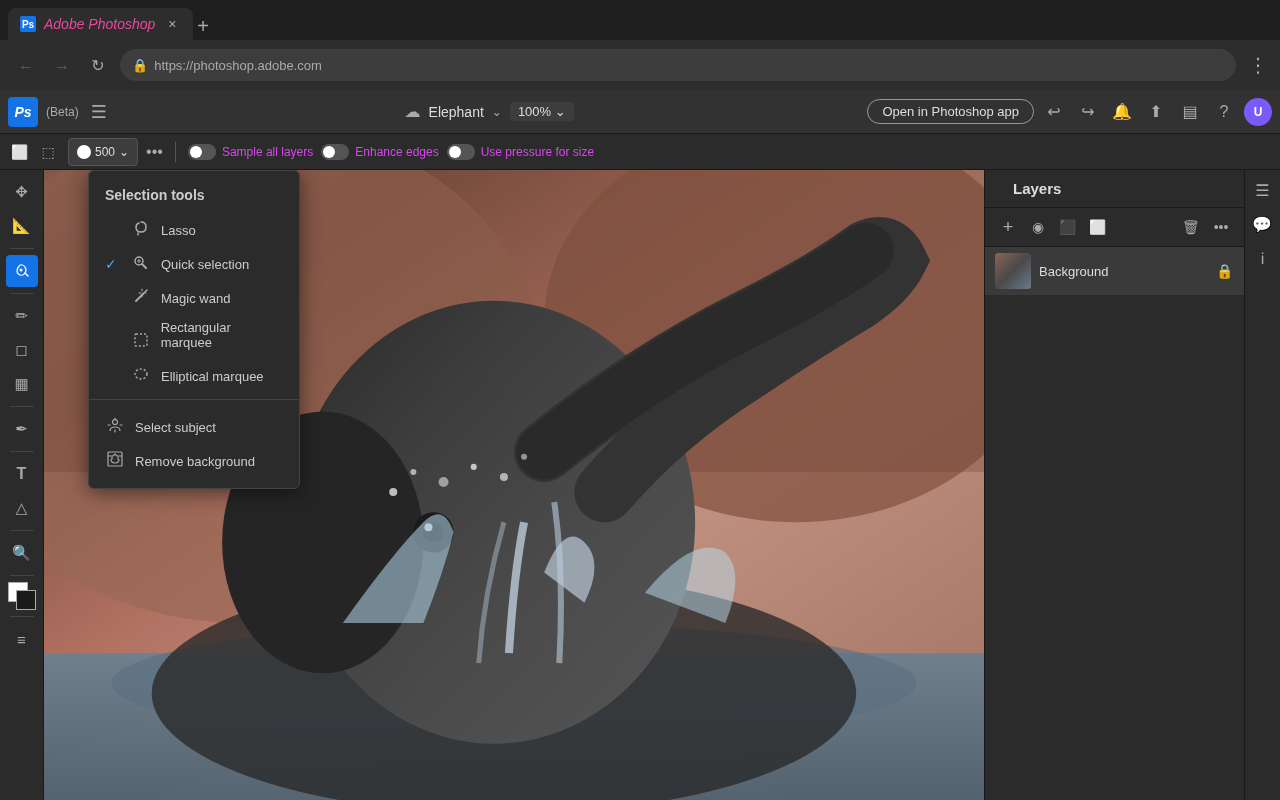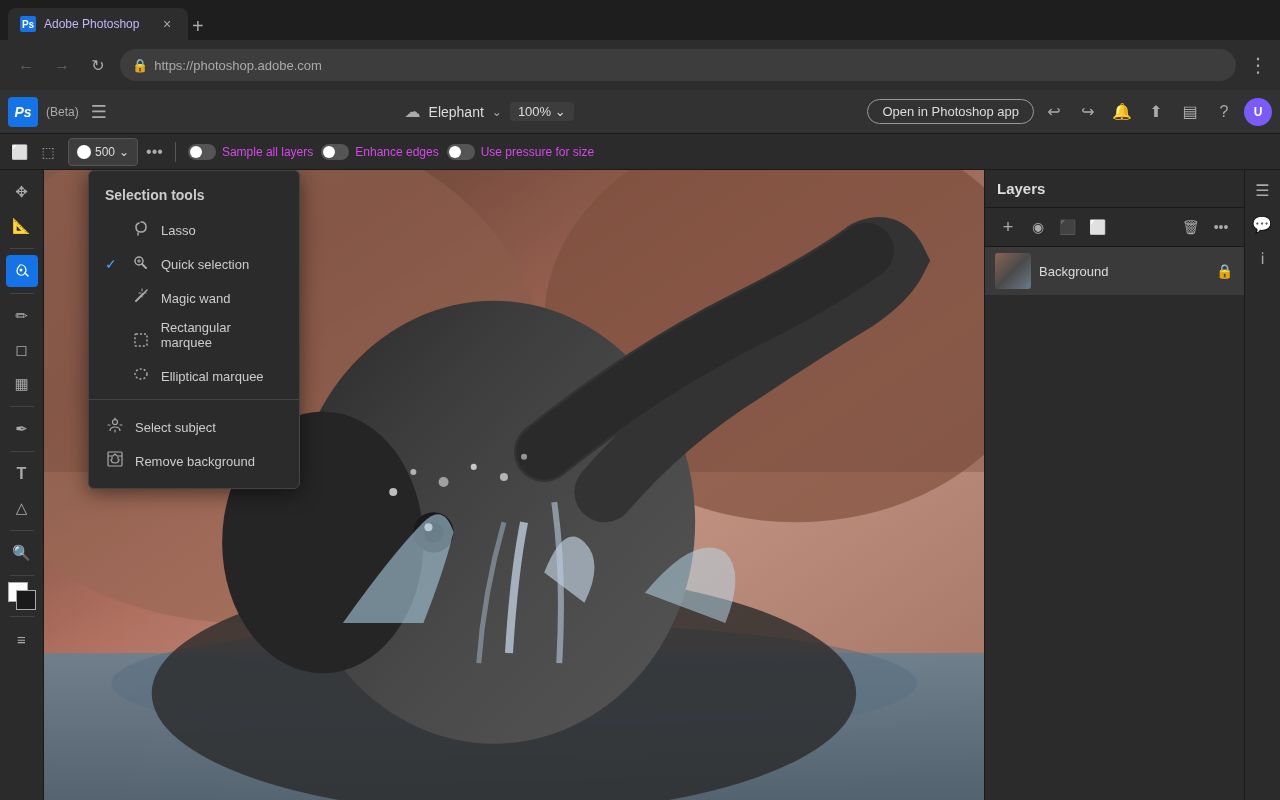--- a/index.html
+++ b/index.html
@@ -1,21 +1,21 @@
 <!DOCTYPE html>
 <html><head>
   <meta charset="utf-8">
   <style>
     * { box-sizing: border-box; margin: 0; padding: 0; }
     body { font-family: -apple-system, BlinkMacSystemFont, 'Segoe UI', Arial, sans-serif; background: #202020; width: 1280px; height: 800px; overflow: hidden; }
     .tab-bar { background: #1e1e1e; height: 40px; display: flex; align-items: flex-end; padding: 0 8px; }
     .tab { background: #2d2d2d; border-radius: 8px 8px 0 0; display: flex; align-items: center; padding: 0 12px; height: 32px; gap: 8px; min-width: 180px; }
     .tab-favicon { width: 16px; height: 16px; background: #1473e6; border-radius: 2px; display: flex; align-items: center; justify-content: center; }
     .tab-favicon span { color: white; font-size: 10px; font-weight: bold; }
-    .tab-title { color: #c4b5fd; font-size: 12px; flex: 1; }
+    .tab-title { color: #ec4899; font-size: 14px; flex: 1; font-style: italic; }
     .tab-close { color: #aaa; font-size: 14px; cursor: pointer; width: 18px; height: 18px; display: flex; align-items: center; justify-content: center; border-radius: 50%; }
     .tab-new { color: #aaa; font-size: 20px; margin-left: 4px; margin-bottom: 2px; cursor: pointer; background: none; border: none; }
 
     .nav-bar { background: #2d2d2d; height: 50px; display: flex; align-items: center; padding: 0 12px; gap: 8px; }
     .nav-btn { color: #aaa; background: none; border: none; cursor: pointer; font-size: 16px; width: 28px; height: 28px; display: flex; align-items: center; justify-content: center; border-radius: 50%; }
     .nav-btn.disabled { opacity: 0.4; cursor: default; }
     .address-bar { flex: 1; background: #3d3d3d; border-radius: 20px; height: 32px; display: flex; align-items: center; padding: 0 12px; gap: 6px; }
     .address-bar span { color: #aaa; font-size: 13px; }
     .address-text { color: #ccc; font-size: 13px; }
     .nav-more { color: #aaa; font-size: 20px; background: none; border: none; cursor: pointer; margin-left: 4px; }
@@ -80,21 +80,21 @@
     .menu-item { display: flex; align-items: flex-end; padding: 7px 16px; cursor: pointer; gap: 10px; }
     .menu-item-icon { width: 20px; height: 20px; display: flex; align-items: center; justify-content: center; font-size: 14px; color: #aaa; flex-shrink: 0; }
     .menu-item-label { color: #ccc; font-size: 13px; }
     .menu-item.checked .menu-item-check { color: #4da6ff; }
     .menu-item-check { width: 16px; font-size: 14px; color: transparent; }
     .menu-separator { height: 1px; background: #444; margin: 8px 0; }
     .actions-title { color: #ccc; font-size: 14px; font-weight: 600; padding: 8px 16px; }
 
     
     .right-panel { width: 260px; background: #2b2b2b; border-left: 1px solid #1a1a1a; display: flex; flex-direction: column; }
-    .panel-header { display: flex; align-items: center; justify-content: space-between; padding: 10px 12px; border-bottom: 1px solid #1a1a1a; }
+    .panel-header { display: flex; align-items: center; justify-content: space-between; padding: 10px 28px; border-bottom: 1px solid #1a1a1a; }
     .panel-title { color: #ddd; font-size: 15px; font-weight: 600; }
     .panel-header-icons { display: flex; gap: 4px; }
     .panel-toolbar { display: flex; align-items: center; padding: 6px 10px; gap: 4px; border-bottom: 1px solid #1a1a1a; }
     .panel-tool-btn { color: #aaa; font-size: 14px; cursor: pointer; width: 26px; height: 26px; display: flex; align-items: center; justify-content: center; border-radius: 3px; background: none; border: none; }
     .panel-tool-btn.special { font-size: 18px; }
     .panel-spacer { flex: 1; }
     .layer-item { display: flex; align-items: center; padding: 6px 10px; gap: 8px; background: #3a3a3a; cursor: pointer; }
     .layer-thumb { width: 36px; height: 36px; border-radius: 3px; overflow: hidden; background: #555; flex-shrink: 0; }
     .layer-thumb-inner { width: 100%; height: 100%; background: linear-gradient(135deg, #8B6355, #4a4a4a, #6a7a8a); }
     .layer-name { color: #ddd; font-size: 13px; flex: 1; }

